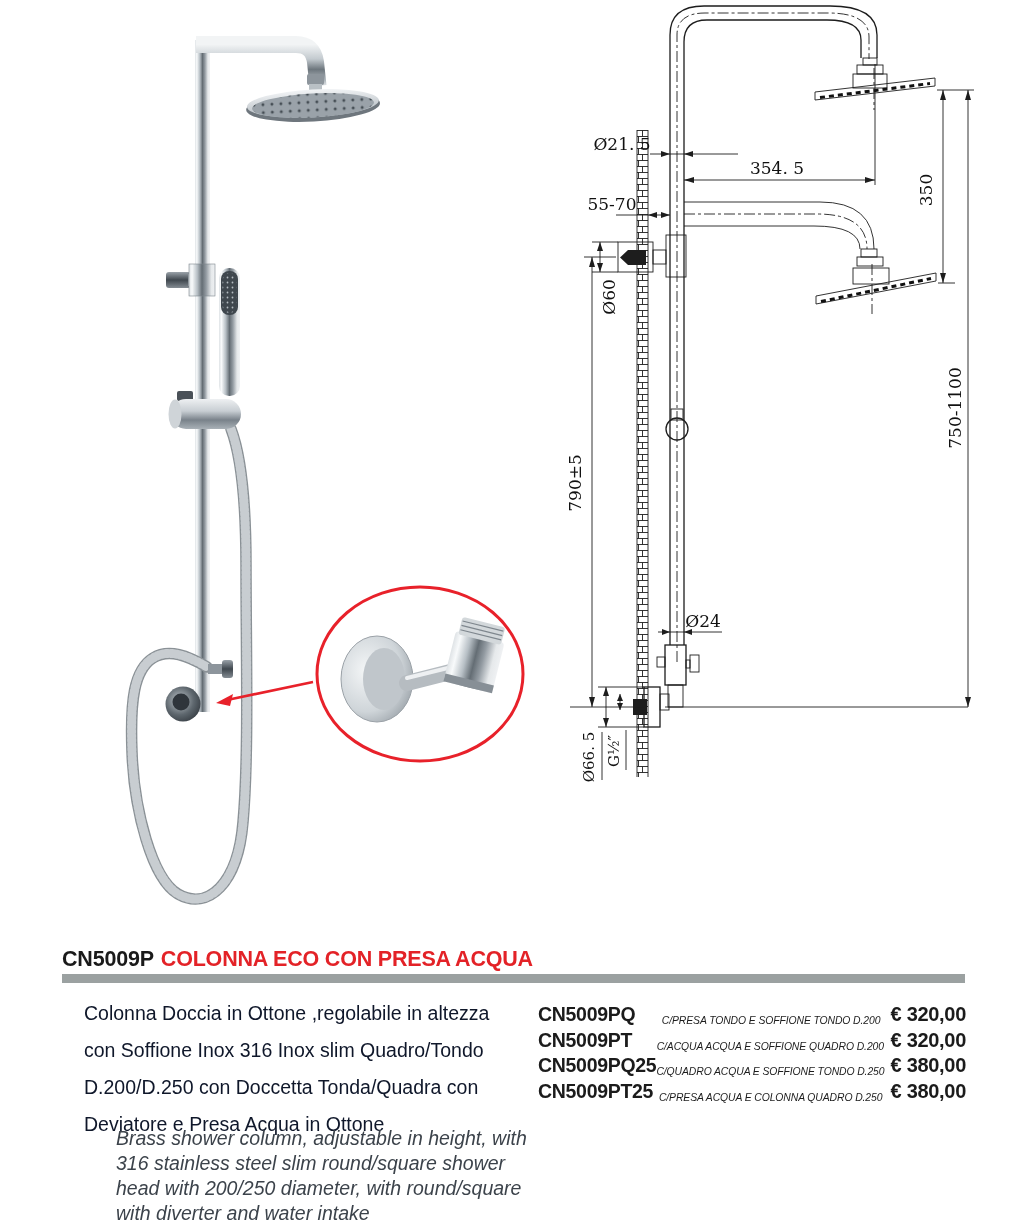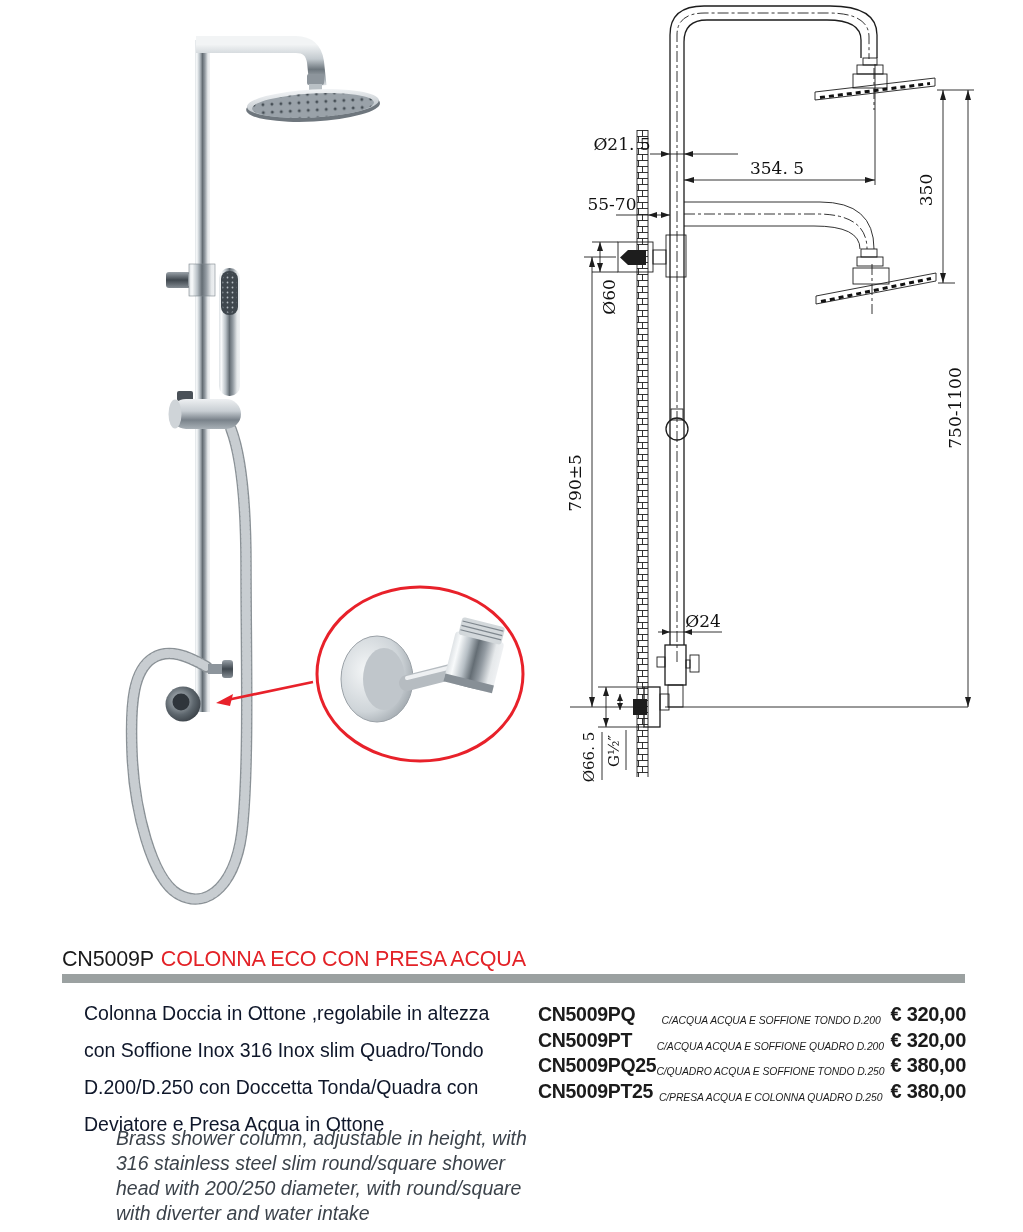--- a/index.html
+++ b/index.html
@@ -2,21 +2,21 @@
 <html><head>
 <meta charset="utf-8">
 <style>
   html,body{margin:0;padding:0;}
   body{
     width:1023px;height:1232px;position:relative;background:#ffffff;
     font-family:"Liberation Sans",sans-serif;color:#1b1b1b;overflow:hidden;
   }
   .abs{position:absolute;}
   
-  .title-line{left:62px;top:947px;font-size:21.5px;font-weight:normal;letter-spacing:-0.2px;white-space:nowrap;}
+  .title-line{left:62px;top:947px;font-size:21.5px;font-weight:bold;letter-spacing:-0.2px;white-space:nowrap;}
   .title-code{color:#1a1a1a;}
   .title-red{color:#e32227;margin-left:7px;}
   .title-bar{left:62px;top:974px;width:903px;height:9px;background:#9ba1a1;}
   
   .desc-it{left:84px;top:995px;width:445px;font-size:19.5px;line-height:37px;white-space:pre-line;color:#0f172a;}
   .desc-en{left:84px;top:1126px;width:445px;font-size:19.5px;line-height:25px;font-style:italic;color:#3c434b;white-space:pre-line;margin-left:32px;}
   
   .price-table{left:538px;top:1001px;width:428px;}
   .price-row{display:flex;height:25.4px;align-items:flex-end;}
   .p-code{width:133px;font-size:19.5px;font-weight:bold;letter-spacing:-0.3px;}
@@ -286,21 +286,21 @@
 D.200/D.250 con Doccetta Tonda/Quadra con
 Deviatore e Presa Acqua in Ottone</div>
 <div class="abs desc-en">Brass shower column, adjustable in height, with
 316 stainless steel slim round/square shower
 head with 200/250 diameter, with round/square
 with diverter and water intake</div>
 
 <div class="abs price-table">
   <div class="price-row">
     <span class="p-code">CN5009PQ</span>
-    <span class="p-desc">C/ACQUA ACQUA E SOFFIONE TONDO D.200</span>
+    <span class="p-desc">C/PRESA TONDO E SOFFIONE TONDO D.200</span>
     <span class="p-price">€ 320,00</span>
   </div>
   <div class="price-row">
     <span class="p-code">CN5009PT</span>
     <span class="p-desc">C/ACQUA ACQUA E SOFFIONE QUADRO D.200</span>
     <span class="p-price">€ 320,00</span>
   </div>
   <div class="price-row">
     <span class="p-code">CN5009PQ25</span>
     <span class="p-desc">C/QUADRO ACQUA E SOFFIONE TONDO D.250</span>

